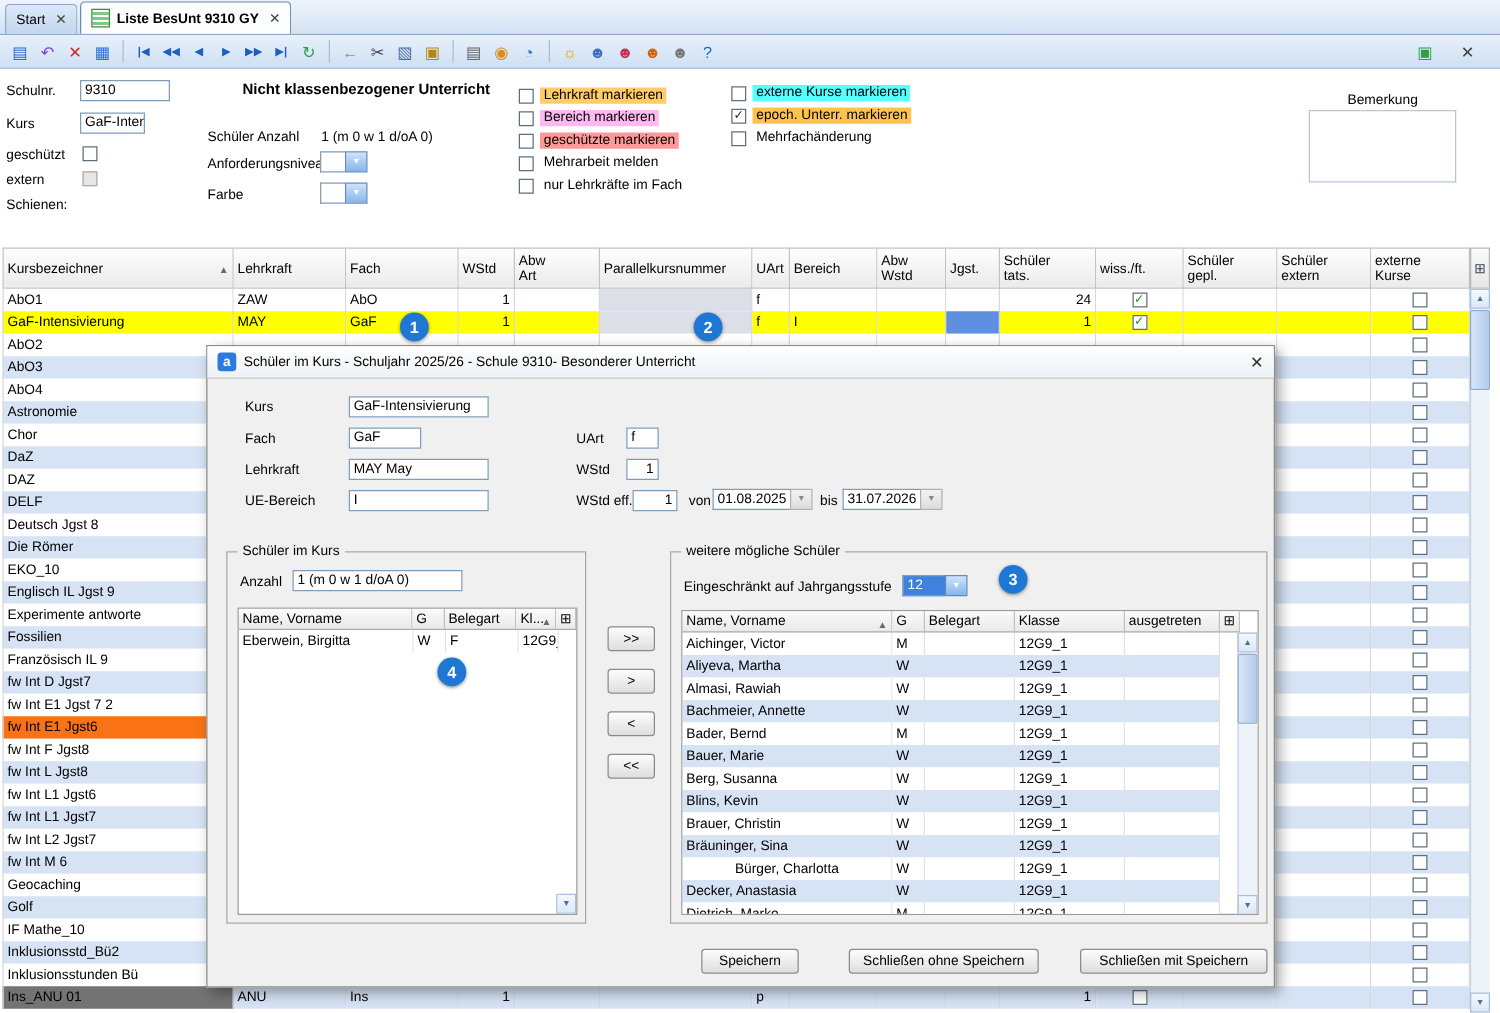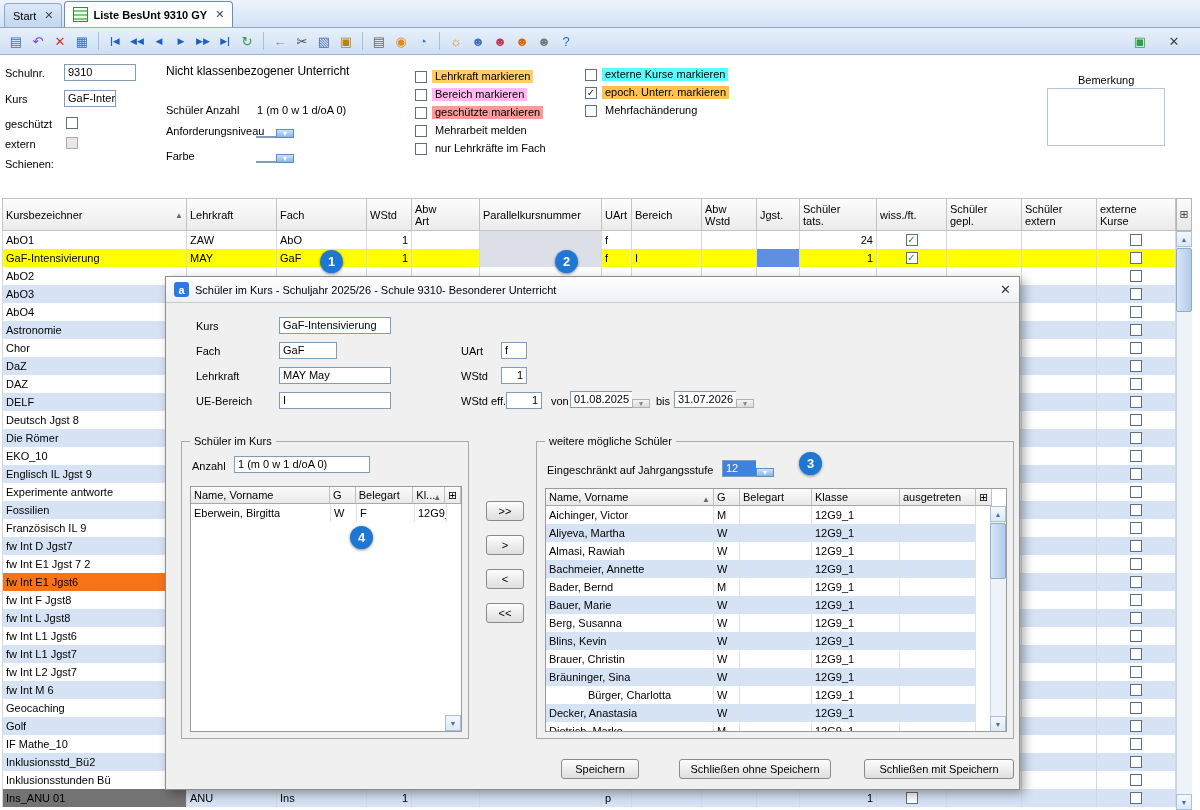--- a/index.html
+++ b/index.html
@@ -19,21 +19,21 @@
     border-bottom:1px solid #9ab4d4;display:flex;align-items:center;padding:0 5px;box-sizing:border-box;}
   .tbtn{min-width:20px;height:20px;display:inline-flex;align-items:center;justify-content:center;
     font-size:13px;margin:0 1px;border-radius:3px;line-height:1;}
   .tbtn.small{font-size:9px;color:#1f5fc0;font-weight:bold;}
   .tsep{width:1px;height:18px;background:#a9bed8;margin:0 5px;display:inline-block;}
   #tb-right{margin-left:auto;display:flex;gap:12px;padding-right:10px;align-items:center;}
   
   .lbl{position:absolute;white-space:nowrap;line-height:13px;}
   .tfield{position:absolute;background:#fff;border:1px solid #7f9db9;height:17px;line-height:15px;
     padding:0 3px;box-sizing:border-box;white-space:nowrap;overflow:hidden;}
-  .combo{position:absolute;display:flex;height:17px;box-sizing:border-box;align-items:flex-end;}
+  .combo{position:absolute;display:flex;height:17px;box-sizing:border-box;}
   .combo .cval{background:#fff;border:1px solid #7f9db9;border-right:none;flex:1;padding:0 3px;line-height:15px;box-sizing:border-box;}
   .combo .cbtn{width:16px;background:linear-gradient(#cfe4fa,#86b5e9);border:1px solid #5d8cc0;color:#fff;
     font-size:7px;display:flex;align-items:center;justify-content:center;}
   .combo .cbtn.gray{background:linear-gradient(#f4f4f4,#dcdcdc);border:1px solid #b0b0b0;color:#888;}
   .cb{width:12px;height:12px;border:1px solid #5f6f7f;background:#fff;display:inline-flex;align-items:center;
     justify-content:center;font-size:10px;font-weight:bold;color:#222;box-sizing:border-box;line-height:1;}
   .cb.gchecked{color:#1e8f1e;}
   .cb.disabled{background:#e7e7e7;border-color:#aaa;}
   .cbrow{display:flex;align-items:center;gap:5px;margin-bottom:5px;height:13px;}
   .cblab{padding:0 3px;line-height:13px;white-space:nowrap;}
@@ -70,21 +70,21 @@
   .dhrow{display:flex;height:17px;}
   .dhcell{box-sizing:border-box;border-right:1px solid #c0c0c0;border-bottom:1px solid #a8a8a8;
     background:linear-gradient(#fbfbfb,#e9e9e9);padding:1px 3px;line-height:14px;white-space:nowrap;overflow:hidden;position:relative;}
   .drow{display:flex;height:18px;}
   .dcell{box-sizing:border-box;border-right:1px solid #dfe3e8;padding:0 3px;line-height:18px;white-space:nowrap;overflow:hidden;}
   .btn{position:absolute;height:20px;background:linear-gradient(#fdfdfd,#dedede);border:1px solid #8a8a8a;
     border-radius:3px;text-align:center;line-height:18px;box-sizing:border-box;padding:0 8px;white-space:nowrap;}
   
   .badge{position:absolute;width:23px;height:23px;border-radius:50%;background:#1f77d4;color:#fff;font-weight:bold;
     font-size:13px;display:flex;align-items:center;justify-content:center;z-index:30;box-shadow:0 1px 3px rgba(0,0,0,.45);}
-  .btitle{font-weight:normal;font-size:12px;}
+  .btitle{font-weight:bold;font-size:12px;margin-left:28px;}
 </style>
 </head>
 <body>
 
 <div id="tabbar">
   <div class="tab">
     <span>Start</span>
     <span class="tabx">✕</span>
   </div>
   <div class="tab active">

